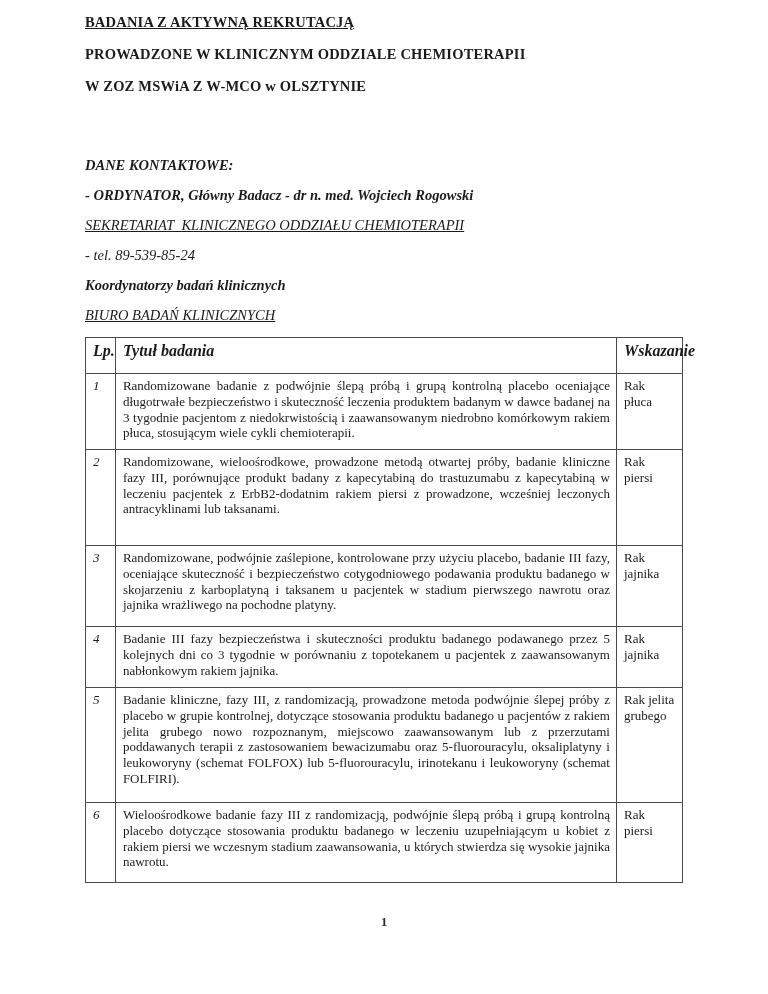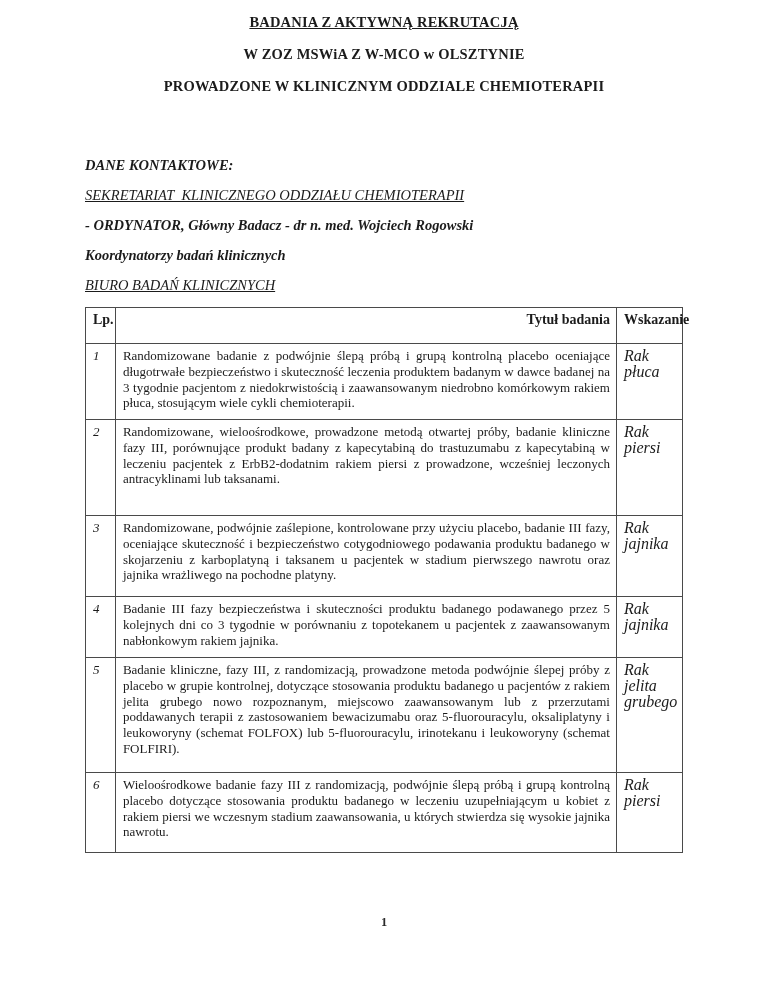--- a/index.html
+++ b/index.html
@@ -8,21 +8,21 @@
     width: 768px;
     height: 994px;
     background: #ffffff;
     color: #1b1b1b;
     font-family: "Liberation Serif", "DejaVu Serif", serif;
     box-sizing: border-box;
     padding: 14px 85px 0 85px;
     overflow: hidden;
   }
   
-  .doc-header { text-align: center; }
+  .doc-header { text-align: left; }
   .title-line {
     font-weight: bold;
     font-size: 14.5px;
     line-height: 16px;
     margin-bottom: 16px;
     letter-spacing: 0.2px;
   }
   .title-line.u { text-decoration: underline; }
   
   .contact { margin-top: 63px; }
@@ -46,38 +46,38 @@
     border: 1px solid #4a4a4a;
     vertical-align: top;
     padding: 4px 6px 4px 7px;
     box-sizing: border-box;
   }
   th.col-lp  { width: 29px; }
   th.col-title { width: 486px; }
   th.col-ind { width: 64px; }
   table.studies th {
     font-weight: bold;
-    font-size: 14px;
-    text-align: right;
+    font-style: italic;
+    font-size: 16px;
+    text-align: left;
     height: 36px;
   }
   td.lp-cell {
     font-style: italic;
     font-size: 13px;
     line-height: 16px;
   }
   td.title-cell {
     font-size: 13px;
     line-height: 15.8px;
     text-align: justify;
   }
   td.title-cell .bseg { font-weight: normal; }
   td.ind-cell {
-    font-style: italic;
-    font-size: 16px;
+    font-size: 13px;
     line-height: 16px;
   }
   tbody tr:nth-child(1) { height: 76px; }
   tbody tr:nth-child(2) { height: 96px; }
   tbody tr:nth-child(3) { height: 81px; }
   tbody tr:nth-child(4) { height: 61px; }
   tbody tr:nth-child(5) { height: 115px; }
   tbody tr:nth-child(6) { height: 80px; }
   
   .page-number {
@@ -91,29 +91,30 @@
     color: #2a2a2a;
   }
 </style>
 </head>
 <body>
 
 <div class="page">
 
   <header class="doc-header">
     <div class="title-line u">BADANIA Z AKTYWNĄ REKRUTACJĄ</div>
+    <div class="title-line">PROWADZONE W KLINICZNYM ODDZIALE CHEMIOTERAPII</div>
     <div class="title-line">W ZOZ MSWiA Z W-MCO w OLSZTYNIE</div>
-    <div class="title-line">PROWADZONE W KLINICZNYM ODDZIALE CHEMIOTERAPII</div>
   </header>
 
   <section class="contact">
     <div class="contact-line b">DANE KONTAKTOWE:</div>
     <div>
+        <div class="contact-line b">- ORDYNATOR, Główny Badacz - dr n. med. Wojciech Rogowski</div>
         <div class="contact-line u">SEKRETARIAT  KLINICZNEGO ODDZIAŁU CHEMIOTERAPII</div>
-        <div class="contact-line b">- ORDYNATOR, Główny Badacz - dr n. med. Wojciech Rogowski</div>
+        <div class="contact-line">- tel. 89-539-85-24</div>
         <div class="contact-line b">Koordynatorzy badań klinicznych</div>
         <div class="contact-line u">BIURO BADAŃ KLINICZNYCH</div>
       </div>
   </section>
 
   <table class="studies">
     <thead>
       <tr>
         <th class="col-lp">Lp.</th>
         <th class="col-title">Tytuł badania</th>

